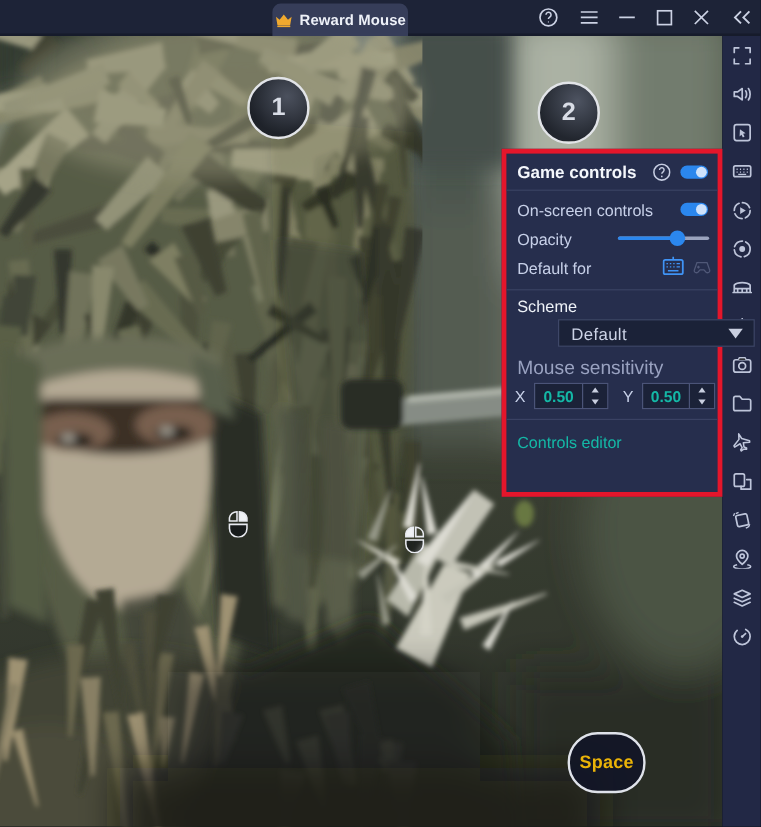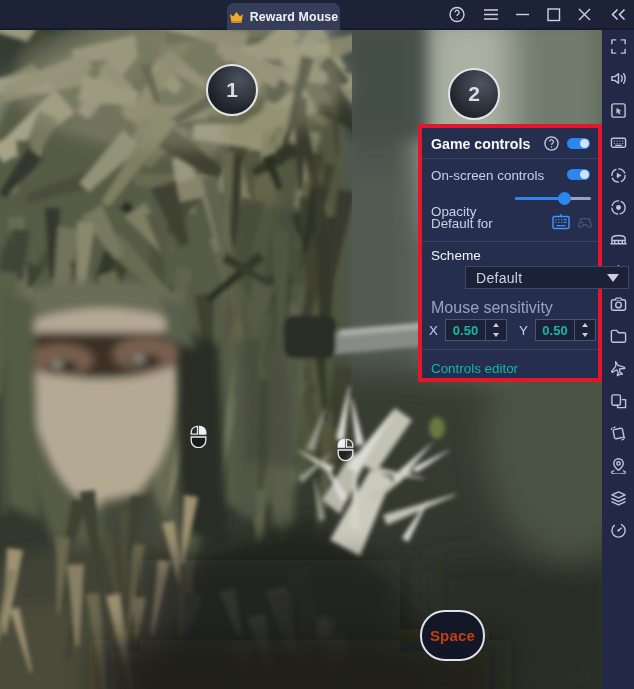--- a/index.html
+++ b/index.html
@@ -5,22 +5,22 @@
 html,body { width:634px; height:689px; overflow:hidden; background:#10141f; font-family:"Liberation Sans",sans-serif; }
 #root { position:relative; width:634px; height:689px; }
 #topbar { position:absolute; left:0; top:0; width:634px; height:30px; background:#1d2337; box-shadow:inset 0 -2px 0 #161b2b; }
 .tab { position:absolute; top:3px; height:27px; background:#363d59; border-radius:7px 7px 0 0; display:flex; align-items:center; justify-content:center; gap:6px; color:#eef1f8; font-size:12.4px; font-weight:bold; letter-spacing:0.1px; }
 #tb-ico { position:absolute; top:0; left:0; width:634px; height:30px; }
 #game { position:absolute; left:0; top:30px; width:602px; height:659px; overflow:hidden; }
 #sidebar { position:absolute; left:602px; top:30px; width:32px; height:659px; background:#222845; }
 .sbi { position:absolute; }
 .ov { position:absolute; }
 .numc { position:absolute; width:52px; height:52px; border-radius:50%; border:2.5px solid #e2e4e8; background:radial-gradient(circle at 65% 30%, rgba(70,76,92,0.92), rgba(22,26,36,0.92) 70%); color:#d9dde6; display:flex; align-items:center; justify-content:center; font-size:21px; font-weight:bold; }
-#space { position:absolute; left:420px; top:610px; width:65px; height:51px; border-radius:25px; border:2.5px solid #dfe2ea; background:rgba(17,21,39,0.88); color:#c2410c; display:flex; align-items:center; justify-content:center; font-size:15px; font-weight:bold; letter-spacing:0.2px;text-align:right; }
-#panel { position:absolute; left:418px; top:124px; width:184px; height:258px; border:4px solid #e4162b; background:#262e4d; color:#c7d0e8; font-size:13.4px; }
+#space { position:absolute; left:473px; top:610px; width:65px; height:51px; border-radius:25px; border:2.5px solid #dfe2ea; background:rgba(17,21,39,0.88); color:#eab308; display:flex; align-items:center; justify-content:center; font-size:15px; font-weight:bold; letter-spacing:0.2px;text-align:right; }
+#panel { position:absolute; left:418px; top:124px; width:184px; height:290px; border:4px solid #e4162b; background:#262e4d; color:#c7d0e8; font-size:13.4px; }
 #panel .abs { position:absolute; }
 .hr { position:absolute; left:0; width:176px; height:1px; background:#3a4263; }
 .toggle { position:absolute; width:23px; height:11px; border-radius:6px; background:#2b87ee; }
 .toggle::after { content:""; position:absolute; right:1px; top:1px; width:9px; height:9px; border-radius:50%; background:#cfe2fb; }
 .spinbox { position:absolute; top:191px; height:22px; background:#1b2238; border:1px solid #4b5478; display:flex; }
 .spinval { flex:1; display:flex; align-items:center; justify-content:center; color:#14b8a6; font-size:13px; font-weight:bold; }
 .spincol { width:21px; border-left:1px solid #4b5478; display:flex; flex-direction:column; }
 .spincol div { flex:1; display:flex; align-items:center; justify-content:center; }
 .tri-u { width:0; height:0; border-left:3.2px solid transparent; border-right:3.2px solid transparent; border-bottom:4.5px solid #c9cfe0; }
 .tri-d { width:0; height:0; border-left:3.2px solid transparent; border-right:3.2px solid transparent; border-top:4.5px solid #c9cfe0; }
@@ -453,21 +453,21 @@
   <div class="abs" style="left:9px;top:8px;font-size:14.2px;font-weight:bold;color:#f4f7fc;">Game controls</div>
   <svg class="abs" style="left:122px;top:8px;" width="15" height="15" viewBox="0 0 15 15">
         <circle cx="7.5" cy="7.5" r="6.6" stroke="#c6cde2" stroke-width="1.3" fill="none"></circle>
         <path d="M5.6 5.6a1.9 1.9 0 113.1 1.5c-.7.55-1.2.9-1.2 1.7" stroke="#c6cde2" stroke-width="1.2" fill="none"></path>
         <circle cx="7.5" cy="11" r="0.7" fill="#c6cde2"></circle>
       </svg>
   <div class="toggle" style="left:145px;top:10px;"></div>
   <div class="hr" style="top:30px;"></div>
   <div class="abs" style="left:9px;top:40px;">On-screen controls</div>
   <div class="toggle" style="left:145px;top:41px;"></div>
-  <div class="abs" style="left:9px;top:64px;margin-top:12px;">Opacity</div>
+  <div class="abs" style="left:9px;top:64px;">Opacity</div>
   <div class="abs" style="left:93px;top:69px;width:76px;height:3px;border-radius:2px;background:#9aa3bd;"></div>
   <div class="abs" style="left:93px;top:69px;width:50px;height:3px;border-radius:2px;background:#2b87ee;"></div>
   <div class="abs" style="left:136px;top:64px;width:13px;height:13px;border-radius:50%;background:#2b87ee;"></div>
   <div class="abs" style="left:9px;top:88px;">Default for</div>
   <svg class="abs" style="left:130px;top:85px;" width="18" height="17" viewBox="0 0 18 17">
         <path d="M9 1v2.5" stroke="#3f93f5" stroke-width="1.4" fill="none"></path>
         <rect x="1" y="3.5" width="16" height="12" rx="1.5" stroke="#3f93f5" stroke-width="1.5" fill="none"></rect>
         <path stroke="#3f93f5" stroke-width="1.2" d="M3.4 6.7h1.2M6.2 6.7h1.2M9 6.7h1.2M11.8 6.7h2.8M3.4 9.4h1.2M6.2 9.4h1.2M9 9.4h1.2M11.8 9.4h2.8M4.6 12.6h8.8"></path>
       </svg>
   <svg class="abs" style="left:155px;top:89px;opacity:0.4;" width="16" height="12" viewBox="0 0 21 14">

